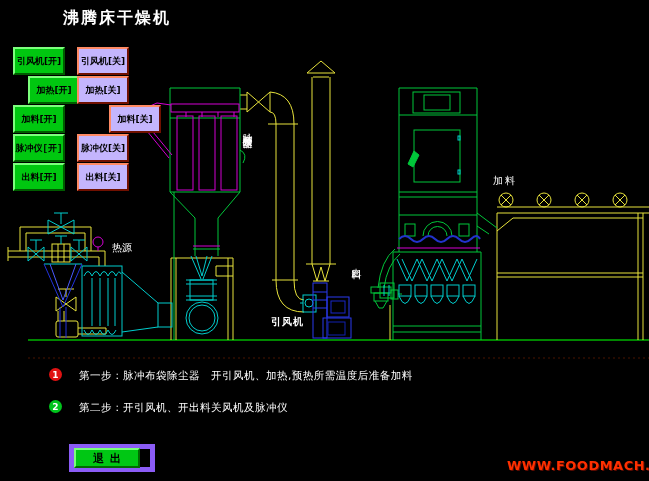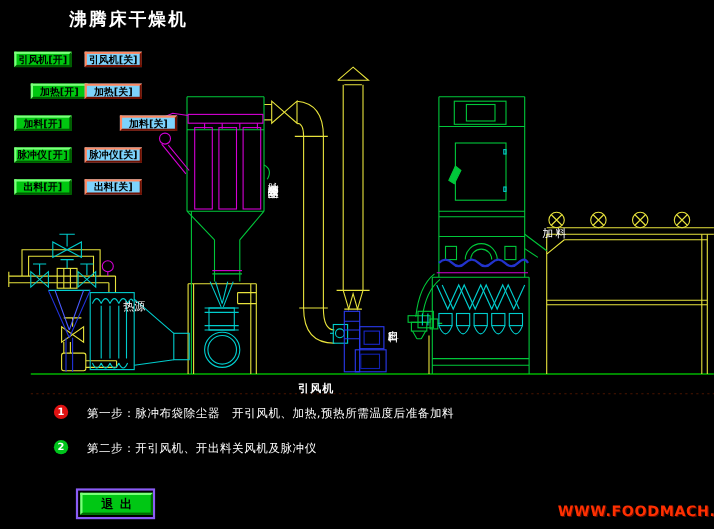--- a/index.html
+++ b/index.html
@@ -3,42 +3,42 @@
 <meta charset="utf-8">
 <style>
   html,body{margin:0;padding:0;}
   body{
     width:649px;height:481px;background:#000;position:relative;overflow:hidden;
     font-family:"DejaVu Sans","Liberation Sans",sans-serif;
   }
   .abs{position:absolute;}
   #title{left:63px;top:8px;color:#fff;font-size:16px;font-weight:bold;letter-spacing:2px;}
   .btn{
-    position:absolute;width:52px;height:14px;box-sizing:border-box;
+    position:absolute;width:52px;height:28px;box-sizing:border-box;
     display:flex;align-items:center;justify-content:center;
     font-size:9px;font-weight:bold;color:#000;cursor:pointer;white-space:nowrap;
   }
   .btn.on{background:#00c710;border-top:2px solid #7dff7d;border-left:2px solid #7dff7d;
           border-bottom:2px solid #005c00;border-right:2px solid #005c00;}
-  .btn.off{background:#7dd3fc;border-top:2px solid #ff8a64;border-left:2px solid #ff8a64;
+  .btn.off{background:#c4b5fd;border-top:2px solid #ff8a64;border-left:2px solid #ff8a64;
            border-bottom:2px solid #701000;border-right:2px solid #701000;}
-  .dlabel{position:absolute;color:#fff;font-size:10px;line-height:10px;white-space:nowrap;margin-top:32px;}
+  .dlabel{position:absolute;color:#fff;font-size:10px;line-height:10px;white-space:nowrap;}
   .vtext{writing-mode:vertical-rl;text-orientation:upright;letter-spacing:1px;}
   .step-badge{
     position:absolute;width:13px;height:13px;border-radius:50%;
     display:flex;align-items:center;justify-content:center;
     color:#fff;font-size:9px;font-weight:bold;
   }
   .badge-red{background:#e01212;}
   .badge-green{background:#00c41c;}
   .step-text{position:absolute;color:#fff;font-size:10.5px;letter-spacing:0.5px;white-space:nowrap;}
   #exit-frame{
-    position:absolute;left:69px;top:444px;width:72px;height:28px;
-    border:2px solid #8b5cf6;box-sizing:border-box;
-    display:flex;align-items:center;justify-content:flex-end;
+    position:absolute;left:69px;top:444px;width:86px;height:28px;
+    border:5px solid #8b5cf6;box-sizing:border-box;
+    display:flex;align-items:center;justify-content:flex-start;
   }
   #exit-btn{
     width:66px;height:20px;box-sizing:border-box;background:#00c714;
     border-top:2px solid #7aff7a;border-left:2px solid #7aff7a;
     border-bottom:2px solid #006a00;border-right:2px solid #006a00;
     color:#000;font-size:11px;font-weight:bold;letter-spacing:6px;
     display:flex;align-items:center;justify-content:center;
     padding-left:6px;cursor:pointer;
   }
   #website{

